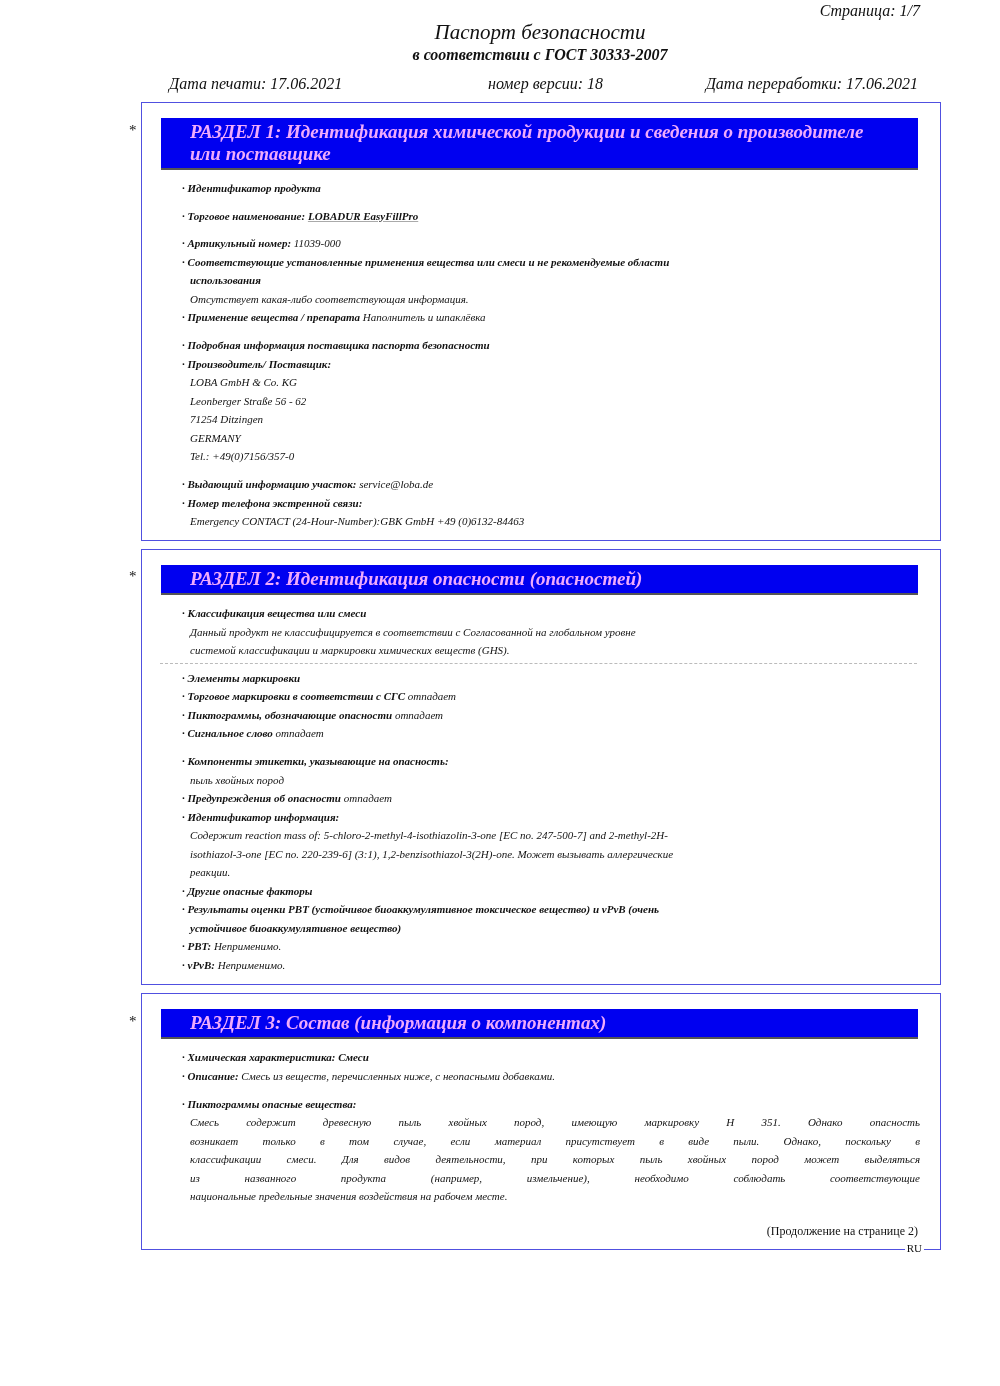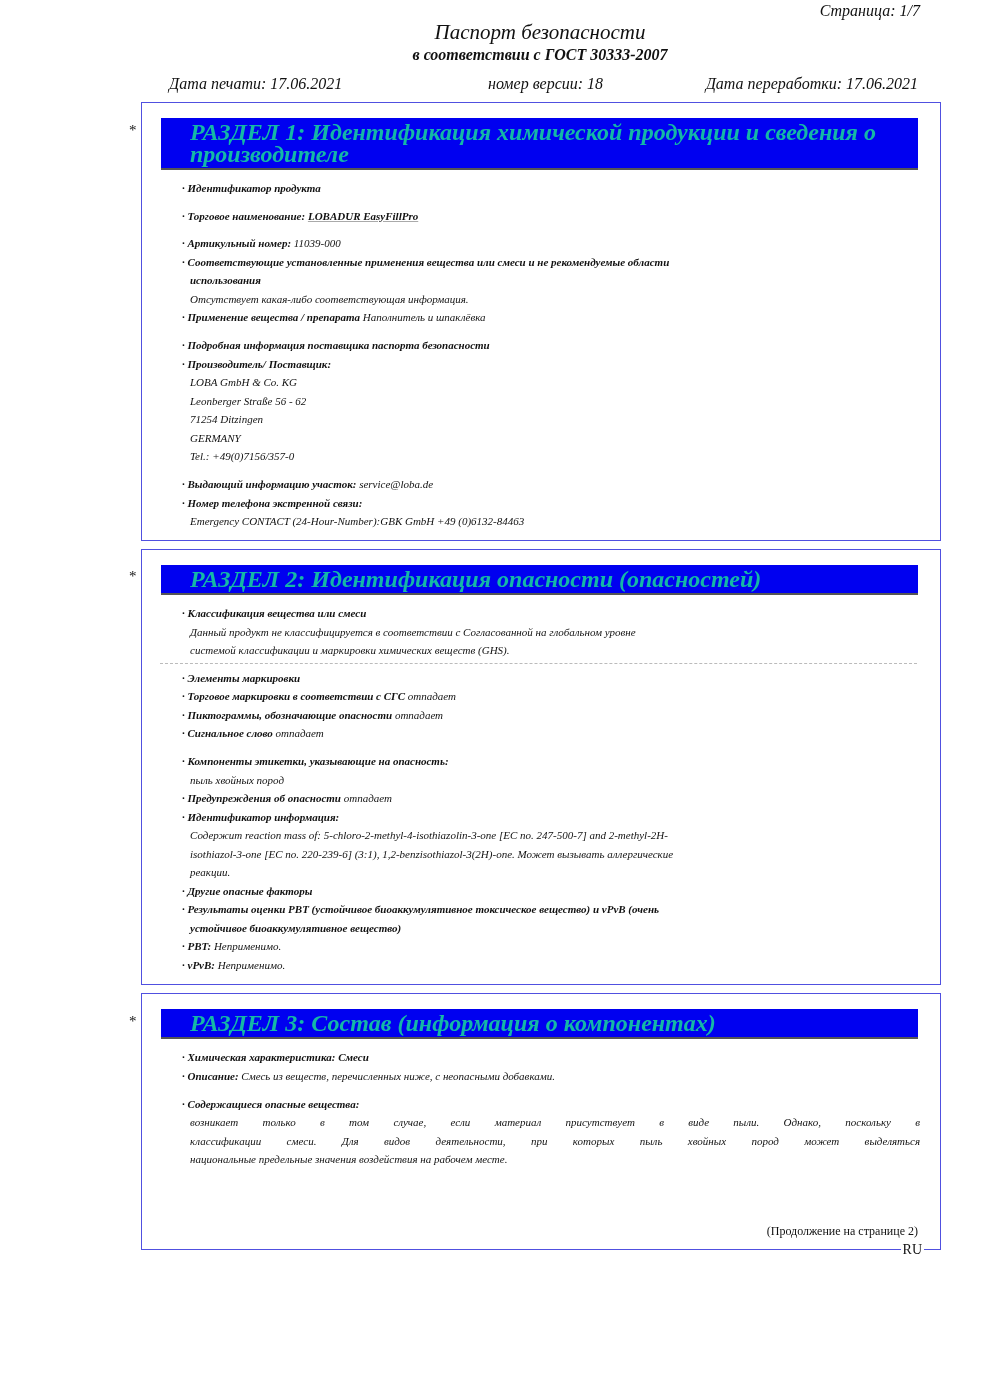--- a/index.html
+++ b/index.html
@@ -5,46 +5,47 @@
   html, body { margin:0; padding:0; background:#ffffff; }
   body { width:1000px; height:1386px; position:relative; overflow:hidden;
          font-family:"Liberation Serif", serif; color:#111; }
   .abs { position:absolute; }
   .page-num { right:80px; top:2px; font-style:italic; font-size:16px; }
   .title { left:0; width:1080px; top:20px; text-align:center; font-style:italic; font-size:21px; }
   .subtitle { left:0; width:1080px; top:46px; text-align:center; font-style:italic; font-weight:bold; font-size:16px; }
   .meta { top:75px; font-style:italic; font-size:16px;margin-left:8px; }
   .section-box { left:141px; width:798px; border:1px solid #5050e0; }
   .star { left:129px; font-size:15px; }
-  .banner { left:161px; width:757px; background:#0000f0; color:#14b8a6; font-style:italic; font-weight:bold;
-            font-size:24px; line-height:22px; padding:3px 0 3px 29px; box-sizing:border-box;
+  .banner { left:161px; width:757px; background:#0000f0; color:#f0abfc; font-style:italic; font-weight:bold;
+            font-size:19px; line-height:22px; padding:3px 0 3px 29px; box-sizing:border-box;
             box-shadow: 0 2px 0 #555; }
   .line { left:182px; width:738px; font-style:italic; font-size:11px; line-height:18.5px; }
   .line b { font-weight:bold; }
   .indent { padding-left:8px; }
   .justify { text-align:justify; }
   .dashed { left:160px; width:757px; border-top:1px dashed #bbb; }
   .continued { right:82px; top:1224px; font-size:12px; }
-  .ru { right:76px; top:1242px; font-size:14px; background:#fff; padding:0 2px; }
+  .ru { right:76px; top:1242px; font-size:11px; background:#fff; padding:0 2px; }
   .link { text-decoration:underline; text-decoration-color:#aaa; }
 </style>
 </head>
 <body>
 
 <div class="abs page-num">Страница: 1/7</div>
 <div class="abs title">Паспорт безопасности</div>
 <div class="abs subtitle">в соответствии с ГОСТ 30333-2007</div>
 <div class="abs meta" style="left:161px">Дата печати: 17.06.2021</div>
 <div class="abs meta" style="left:480px">номер версии: 18</div>
 <div class="abs meta" style="right:82px">Дата переработки: 17.06.2021</div>
 
 <div class="abs section-box" style="top:102px;height:437px"></div>
 <div class="abs star" style="top:122px">*</div>
 <div class="abs banner" style="top:118px">
   <div>РАЗДЕЛ 1: Идентификация химической продукции и сведения о производителе</div>
+  <div>или поставщике</div>
 </div>
 <div class="abs line" style="top:179px"><b>· Идентификатор продукта</b></div>
 <div class="abs line" style="top:207px"><b>· Торговое наименование: </b><b class="link">LOBADUR EasyFillPro</b></div>
 <div class="abs line" style="top:234px"><b>· Артикульный номер:</b><span> 11039-000</span></div>
 <div class="abs line" style="top:253px"><b>· Соответствующие установленные применения вещества или смеси и не рекомендуемые области</b></div>
 <div class="abs line indent" style="top:271px"><b>использования</b></div>
 <div class="abs line indent" style="top:290px">Отсутствует какая-либо соответствующая информация.</div>
 <div class="abs line" style="top:308px"><b>· Применение вещества / препарата</b><span> Наполнитель и шпаклёвка</span></div>
 <div class="abs line" style="top:336px"><b>· Подробная информация поставщика паспорта безопасности</b></div>
 <div class="abs line" style="top:355px"><b>· Производитель/ Поставщик:</b></div>
@@ -83,21 +84,23 @@
 <div class="abs line" style="top:937px"><b>· PBT:</b><span> Неприменимо.</span></div>
 <div class="abs line" style="top:956px"><b>· vPvB:</b><span> Неприменимо.</span></div>
 
 <div class="abs section-box" style="top:993px;height:255px"></div>
 <div class="abs star" style="top:1013px">*</div>
 <div class="abs banner" style="top:1009px">
   <div>РАЗДЕЛ 3: Состав (информация о компонентах)</div>
 </div>
 <div class="abs line" style="top:1048px"><b>· Химическая характеристика: Смеси</b></div>
 <div class="abs line" style="top:1067px"><b>· Описание:</b><span> Смесь из веществ, перечисленных ниже, с неопасными добавками.</span></div>
-<div class="abs line" style="top:1095px"><b>· Содержащиеся опасные вещества:</b></div>
+<div class="abs line" style="top:1095px"><b>· Пиктограммы опасные вещества:</b></div>
 <div class="abs line indent justify" style="top:1113px;width:730px">
+  <div style="text-align-last:justify">Смесь содержит древесную пыль хвойных пород, имеющую маркировку H 351. Однако опасность</div>
   <div style="text-align-last:justify">возникает только в том случае, если материал присутствует в виде пыли. Однако, поскольку в</div>
   <div style="text-align-last:justify">классификации смеси. Для видов деятельности, при которых пыль хвойных пород может выделяться</div>
+  <div style="text-align-last:justify">из названного продукта (например, измельчение), необходимо соблюдать соответствующие</div>
   <div>национальные предельные значения воздействия на рабочем месте.</div>
 </div>
 
 <div class="abs continued">(Продолжение на странице 2)</div>
 <div class="abs ru">RU</div>
 
 </body></html>

